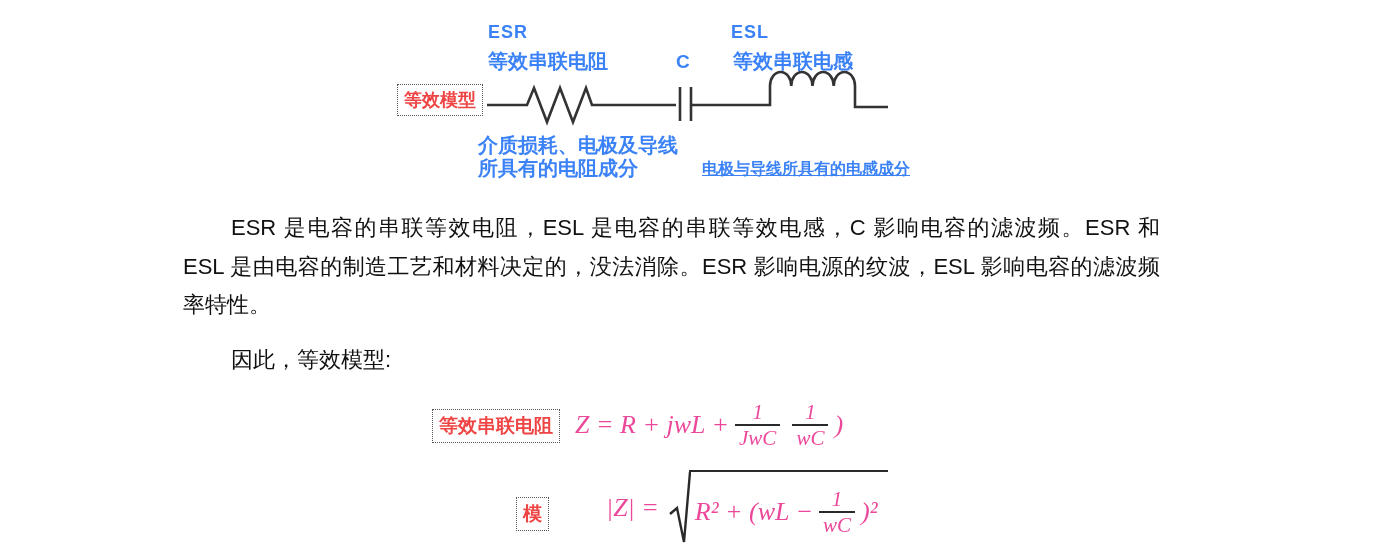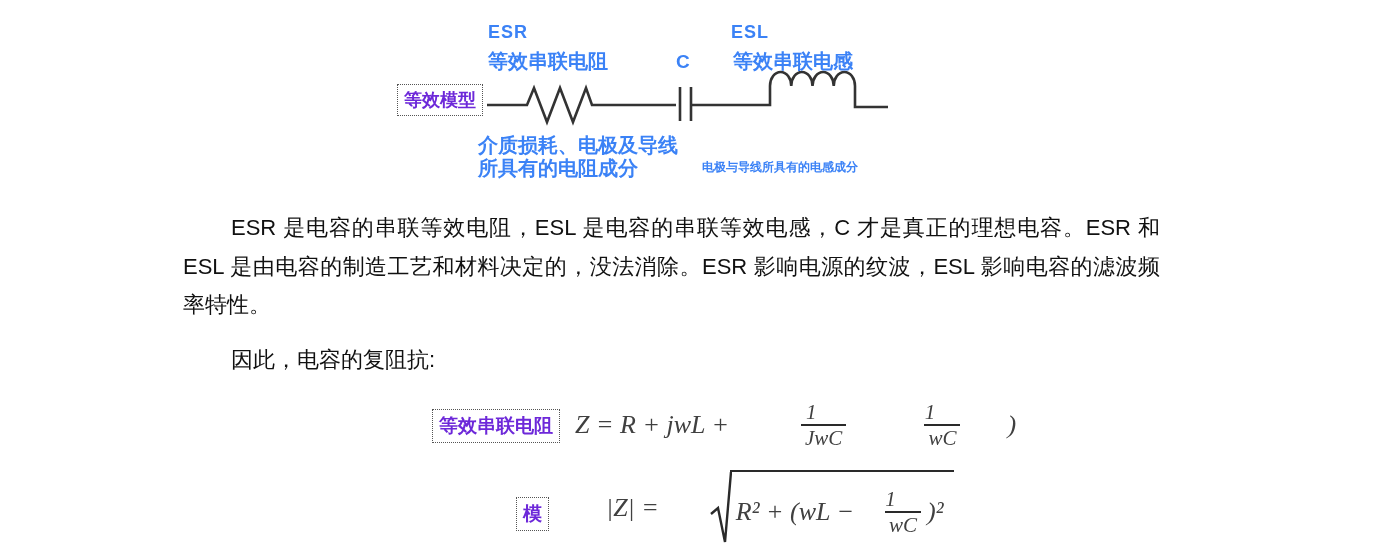--- a/index.html
+++ b/index.html
@@ -6,53 +6,53 @@
   body{
     width:1388px;height:549px;background:#ffffff;position:relative;overflow:hidden;
     font-family:"Liberation Sans",sans-serif;color:#1a1a1a;
   }
   .abs{position:absolute;}
 
   
   .diag-label{font-weight:700;color:#3b82f6;white-space:pre-line;}
   .dotted-box{
     display:inline-block;border:1px dotted #555;background:#fff;
-    padding:3px 6px;font-weight:700;color:#6d28d9;white-space:nowrap;
+    padding:3px 6px;font-weight:700;color:#ef4444;white-space:nowrap;
   }
   #model-box{left:397px;top:84px;font-size:18px;}
   #lbl-esr{left:488px;top:22px;font-size:18px;letter-spacing:1px;}
   #lbl-esr-name{left:488px;top:48px;font-size:20px;}
   #lbl-c{left:676px;top:51px;font-size:19px;}
   #lbl-esl{left:731px;top:22px;font-size:18px;letter-spacing:1px;}
   #lbl-esl-name{left:733px;top:48px;font-size:20px;}
   #cap-esr{left:478px;top:134px;font-size:20px;line-height:23px;}
-  #cap-esl{left:702px;top:159px;font-size:12px;}
+  #cap-esl{left:702px;top:159px;font-size:16px;text-decoration:underline;}
 
   
   .para-line{
     left:183px;width:977px;font-size:22px;line-height:38px;color:#111;
     text-align:justify;text-align-last:justify;text-justify:inter-character;
     white-space:nowrap;
   }
   #para-1{top:209px;text-indent:48px;}
   #para-2{top:248px;}
   #para-3{top:286px;text-align-last:left;}
   #intro-line{left:183px;top:345px;font-size:22px;color:#111;text-indent:48px;}
 
   
   .math{
-    font-family:"Liberation Serif",serif;font-style:italic;color:#404040;
-    display:flex;align-items:center;font-size:26px;white-space:nowrap;gap:41px;
+    font-family:"Liberation Serif",serif;font-style:italic;color:#ec4899;
+    display:flex;align-items:center;font-size:26px;white-space:nowrap;
   }
   .frac{
     display:inline-flex;flex-direction:column;align-items:center;
     font-size:21px;line-height:1.15;margin:0 6px;vertical-align:middle;
   }
   .frac .num{padding:0 4px;}
-  .frac .den{border-top:2px solid #2a2a2a;padding:0 4px;margin-left:25px;}
+  .frac .den{border-top:2px solid #2a2a2a;padding:0 4px;}
   #f1-label{left:432px;top:409px;font-size:19px;}
   #f1-math{left:575px;top:388px;height:74px;}
   #f2-label{left:516px;top:497px;font-size:19px;}
   #f2-math{left:606px;top:470px;height:76px;}
   .sqrt{display:inline-flex;align-items:stretch;margin-left:10px;}
   .sqrt svg{width:22px;flex:0 0 22px;}
   .radicand{
     border-top:2.5px solid #2a2a2a;margin-left:-2px;
     display:inline-flex;align-items:center;padding:8px 10px 2px 6px;
   }
@@ -75,25 +75,25 @@
 
 <div class="abs diag-label" id="lbl-esr">ESR</div>
 <div class="abs diag-label" id="lbl-esr-name">等效串联电阻</div>
 <div class="abs diag-label" id="lbl-c">C</div>
 <div class="abs diag-label" id="lbl-esl">ESL</div>
 <div class="abs diag-label" id="lbl-esl-name">等效串联电感</div>
 <div class="abs diag-label" id="cap-esr">介质损耗、电极及导线
 所具有的电阻成分</div>
 <div class="abs diag-label" id="cap-esl">电极与导线所具有的电感成分</div>
 
-<div class="abs para-line" id="para-1">ESR 是电容的串联等效电阻，ESL 是电容的串联等效电感，C 才是真正的理想电容。ESR 和</div>
+<div class="abs para-line" id="para-1">ESR 是电容的串联等效电阻，ESL 是电容的串联等效电感，C 影响电容的滤波频。ESR 和</div>
 <div class="abs para-line" id="para-2">ESL 是由电容的制造工艺和材料决定的，没法消除。ESR 影响电源的纹波，ESL 影响电容的滤波频</div>
 <div class="abs para-line" id="para-3">率特性。</div>
 
-<div class="abs" id="intro-line">因此，电容的复阻抗:</div>
+<div class="abs" id="intro-line">因此，等效模型:</div>
 
 <span class="abs dotted-box" id="f1-label">等效串联电阻</span>
 <div class="abs math" id="f1-math">
   <span>Z = R + jwL +</span>
   <span class="frac">
     <span class="num">1</span>
     <span class="den">JwC</span>
   </span>
   <span class="frac">
     <span class="num">1</span>

